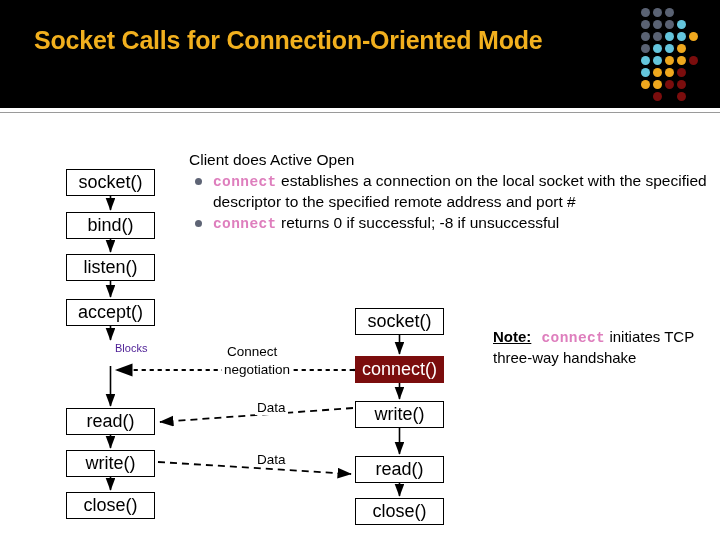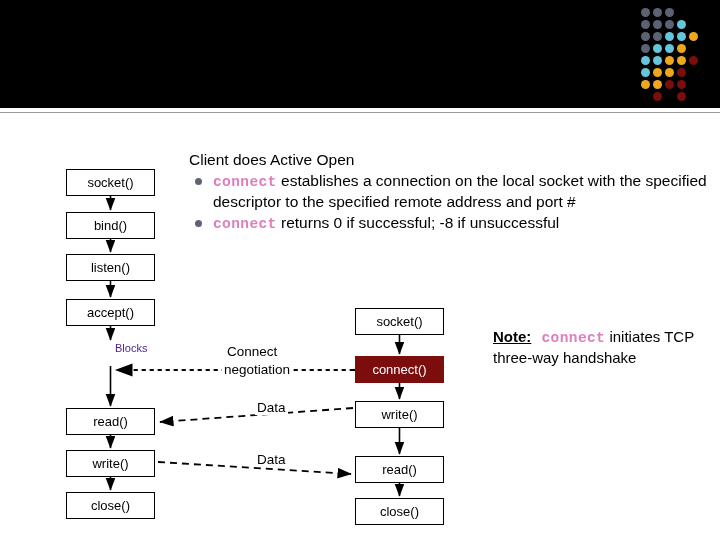--- a/index.html
+++ b/index.html
@@ -42,37 +42,38 @@
   .note-lead{font-weight:bold;text-decoration:underline;}
 
   
   .col-head{position:absolute;font-size:14.5px;font-weight:normal;color:#a21caf;margin-top:38px;}
   #server-head{left:88px;top:141px;}
   #client-head{left:374px;top:279px;}
 
   
   .node{
     position:absolute;width:89px;height:27px;border:1.4px solid #000;background:#fff;
-    box-sizing:border-box;font-size:13px;color:#000;
+    box-sizing:border-box;font-size:18px;color:#000;
     display:flex;align-items:center;justify-content:center;
   }
   .node.hl{background:#7B0D0D;border-color:#7B0D0D;color:#ffffff;}
   .plain-label{position:absolute;font-size:11px;color:#4c1d95;margin-left:36px;}
 
   
   #wires{position:absolute;left:0;top:0;width:720px;height:540px;pointer-events:none;}
   .flow-label{position:absolute;font-size:13.5px;color:#000;background:#fff;padding:0 2px;}
 </style>
 </head>
 <body>
 
 <div id="slide">
 
   <div class="header-band"></div>
   <div class="header-rule"></div>
+  <div class="slide-title">Socket Calls for Connection-Oriented Mode</div>
   <div class="dotgrid" id="dotgrid">
       <i style="left: 0px; top: 0px; background: rgb(90, 98, 115);"></i>
       <i style="left: 12px; top: 0px; background: rgb(90, 98, 115);"></i>
       <i style="left: 24px; top: 0px; background: rgb(90, 98, 115);"></i>
       <i style="left: 0px; top: 12px; background: rgb(90, 98, 115);"></i>
       <i style="left: 12px; top: 12px; background: rgb(90, 98, 115);"></i>
       <i style="left: 24px; top: 12px; background: rgb(90, 98, 115);"></i>
       <i style="left: 36px; top: 12px; background: rgb(100, 197, 220);"></i>
       <i style="left: 0px; top: 24px; background: rgb(90, 98, 115);"></i>
       <i style="left: 12px; top: 24px; background: rgb(90, 98, 115);"></i>

